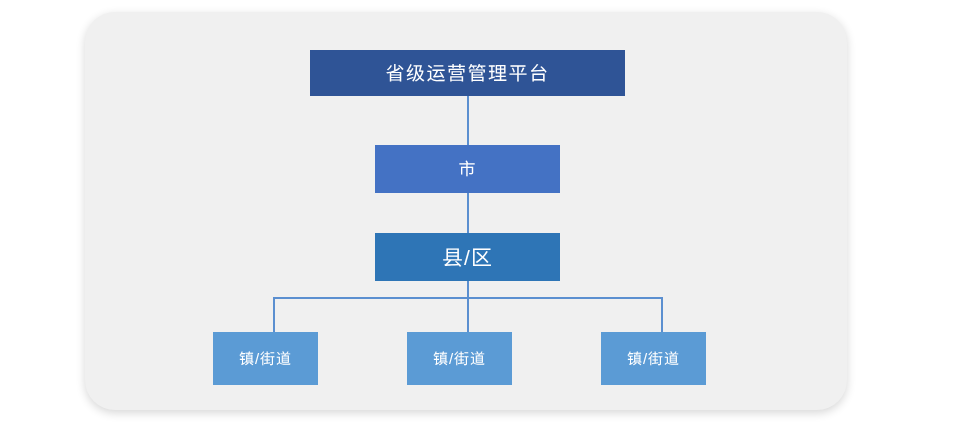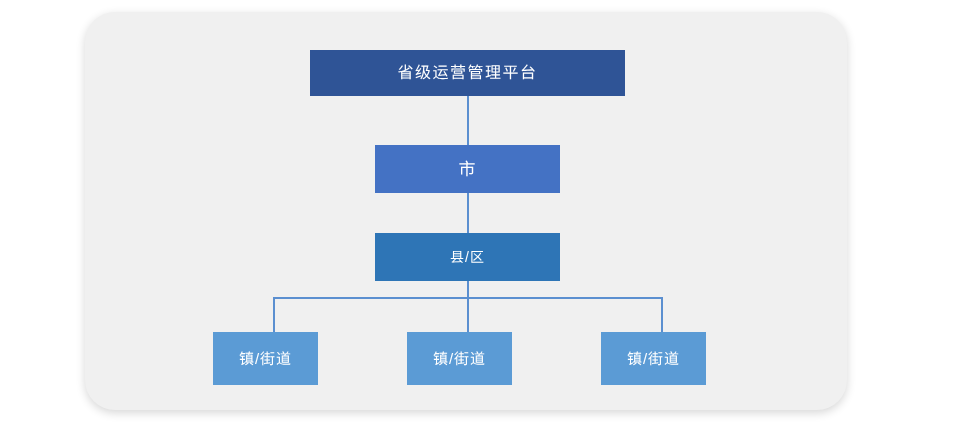--- a/index.html
+++ b/index.html
@@ -53,21 +53,21 @@
 
   
   #node-province {
     left: 310px;
     top: 50px;
     width: 315px;
     height: 46px;
     background: #2f5496;
   }
   #node-province .node-label {
-    font-size: 16px;
+    font-size: 19px;
     letter-spacing: 1.5px;
   }
 
   
   #node-city {
     left: 375px;
     top: 145px;
     width: 185px;
     height: 48px;
     background: #4472c4;
@@ -79,21 +79,21 @@
 
   
   #node-county {
     left: 375px;
     top: 233px;
     width: 185px;
     height: 48px;
     background: #2e75b6;
   }
   #node-county .node-label {
-    font-size: 14px;
+    font-size: 21px;
     letter-spacing: 1px;
   }
 
   
   .node-town {
     top: 332px;
     width: 105px;
     height: 53px;
     background: #5b9bd5;
   }

